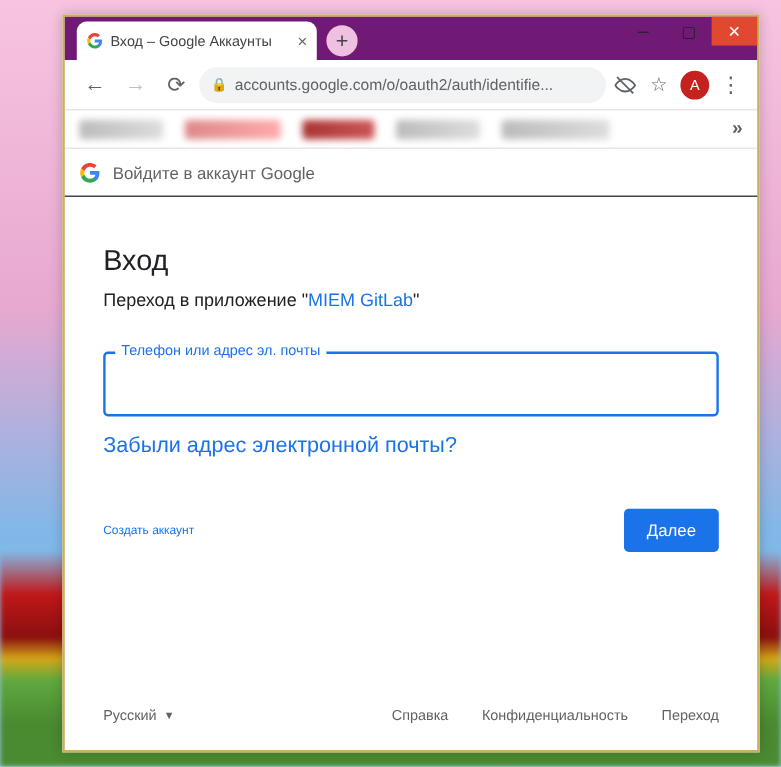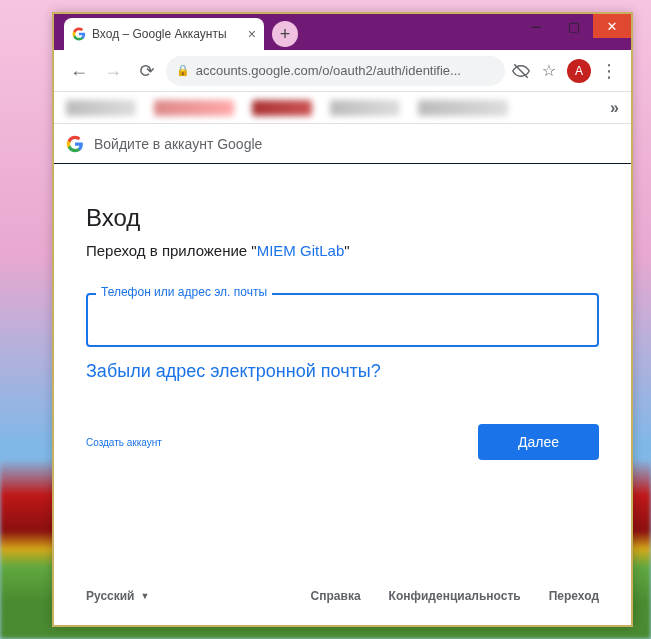--- a/index.html
+++ b/index.html
@@ -102,30 +102,30 @@
     align-self: flex-start; margin-top: 14px; color: #1a73e8; font-size: 18px;
     font-weight: 500; cursor: pointer;
   }
   .action-row {
     width: 100%; display: flex; justify-content: space-between; align-items: center;
     margin-top: 42px;
   }
   .create-link { color: #1a73e8; font-size: 10px; font-weight: 500; cursor: pointer; }
   .next-btn {
     background: #1a73e8; color: #fff; border: none; border-radius: 4px;
-    padding: 10px 40px; font-size: 14px; font-weight: 500; cursor: pointer;
+    padding: 10px 19px; font-size: 14px; font-weight: 500; cursor: pointer;
   }
   .footer {
     display: flex; align-items: center; padding: 18px 32px 22px;
     font-size: 12px; color: #5f6368; margin-top: auto;
   }
-  .lang-select { display: flex; align-items: center; gap: 6px; cursor: pointer; font-weight: bold; }
+  .lang-select { display: flex; align-items: center; gap: 6px; cursor: pointer; }
   .lang-select .caret { font-size: 9px; }
   .footer-links { margin-left: auto; display: flex; gap: 28px; }
-  .footer-links span { cursor: pointer; font-weight: bold; }
+  .footer-links span { cursor: pointer; }
   svg.g-logo path { }
 </style>
 </head>
 <body>
 
 <div class="desktop-bg"></div>
 
 <div class="chrome-window">
 
   <div class="titlebar-controls">

